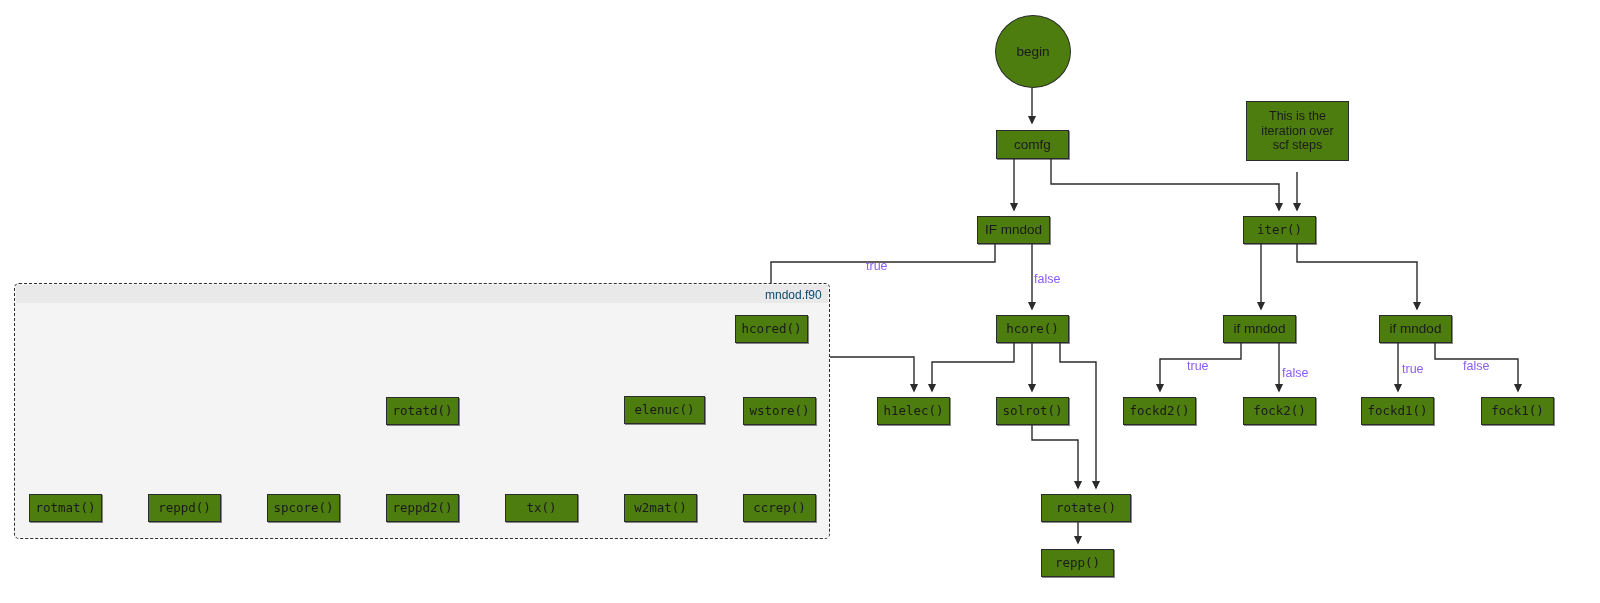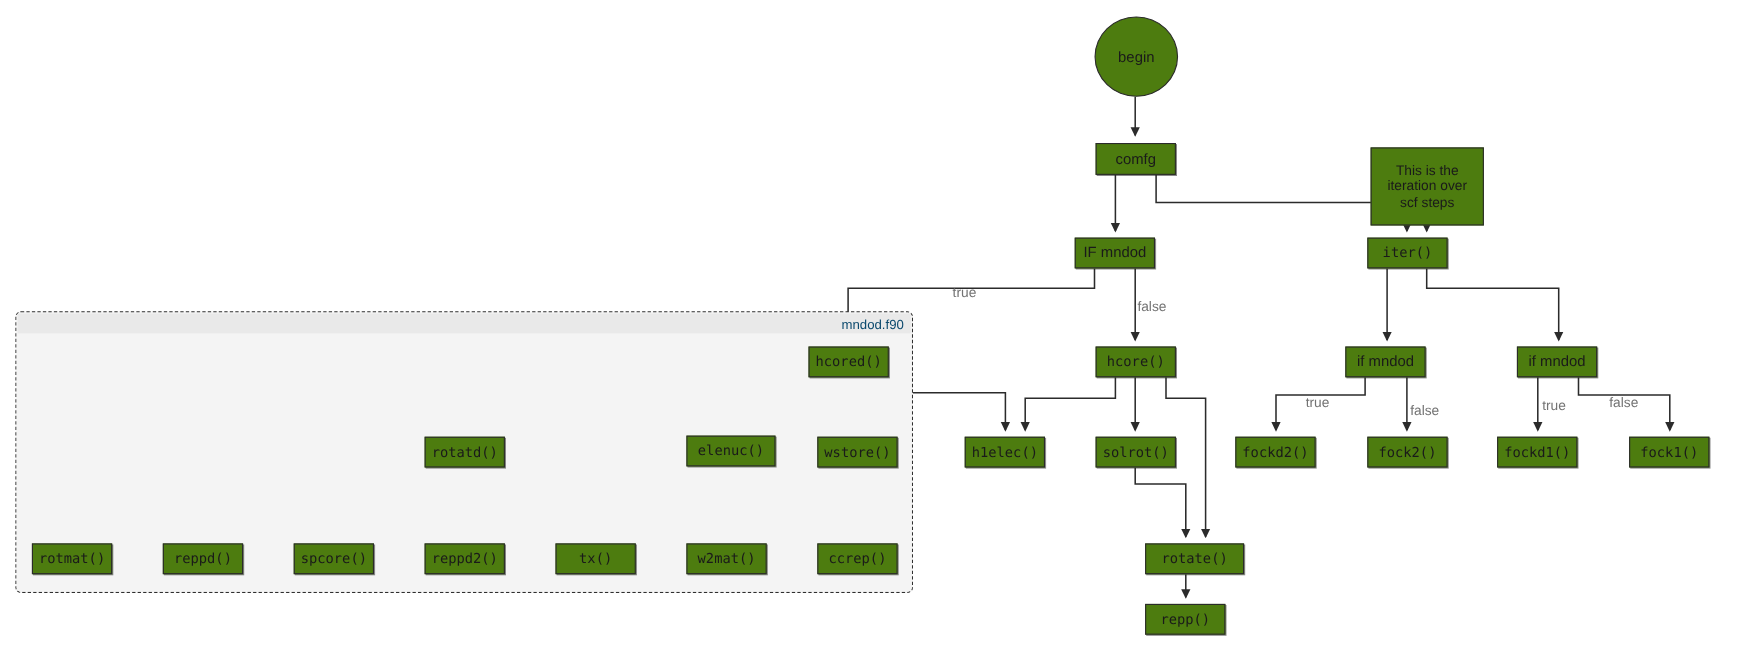--- a/index.html
+++ b/index.html
@@ -78,21 +78,21 @@
     position: absolute;
     font-size: 12px;
     color: #0c4a6e;
     font-family: "Liberation Sans", sans-serif;
     z-index: 2;
     white-space: nowrap;
   }
   .edge-label {
     position: absolute;
     font-size: 12.5px;
-    color: #737373;
+    color: #8b5cf6;
     font-family: "Liberation Sans", sans-serif;
     z-index: 4;
     white-space: nowrap;
     background: transparent;
   }
 </style>
 </head>
 <body>
 
 <div id="canvas">
@@ -139,21 +139,21 @@
       </g>
   </svg>
 
   <div id="nodes-layer">
       <div class="node plain start" style="left: 995px; top: 15px; width: 76px; height: 73px;">
         <span>begin</span>
       </div>
       <div class="node plain" style="left: 996px; top: 130px; width: 73px; height: 29px;">
         <span>comfg</span>
       </div>
-      <div class="node plain note" style="left: 1246px; top: 134px; width: 103px; height: 71px;"><span>This is the
+      <div class="node plain note" style="left: 1246px; top: 101px; width: 103px; height: 60px;"><span>This is the
 iteration over
 scf steps</span></div>
       <div class="node plain" style="left: 977px; top: 216px; width: 73px; height: 28px;">
         <span>IF mndod</span>
       </div>
       <div class="node mono" style="left: 1243px; top: 216px; width: 73px; height: 28px; justify-content: center;">
         <span>iter()</span>
       </div>
       <div class="node mono" style="left: 735px; top: 315px; width: 73px; height: 28px;">
         <span>hcored()</span>

